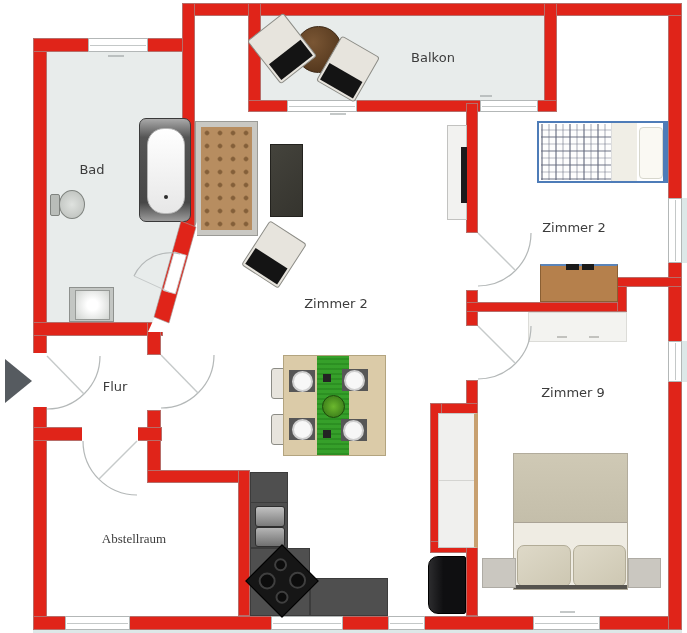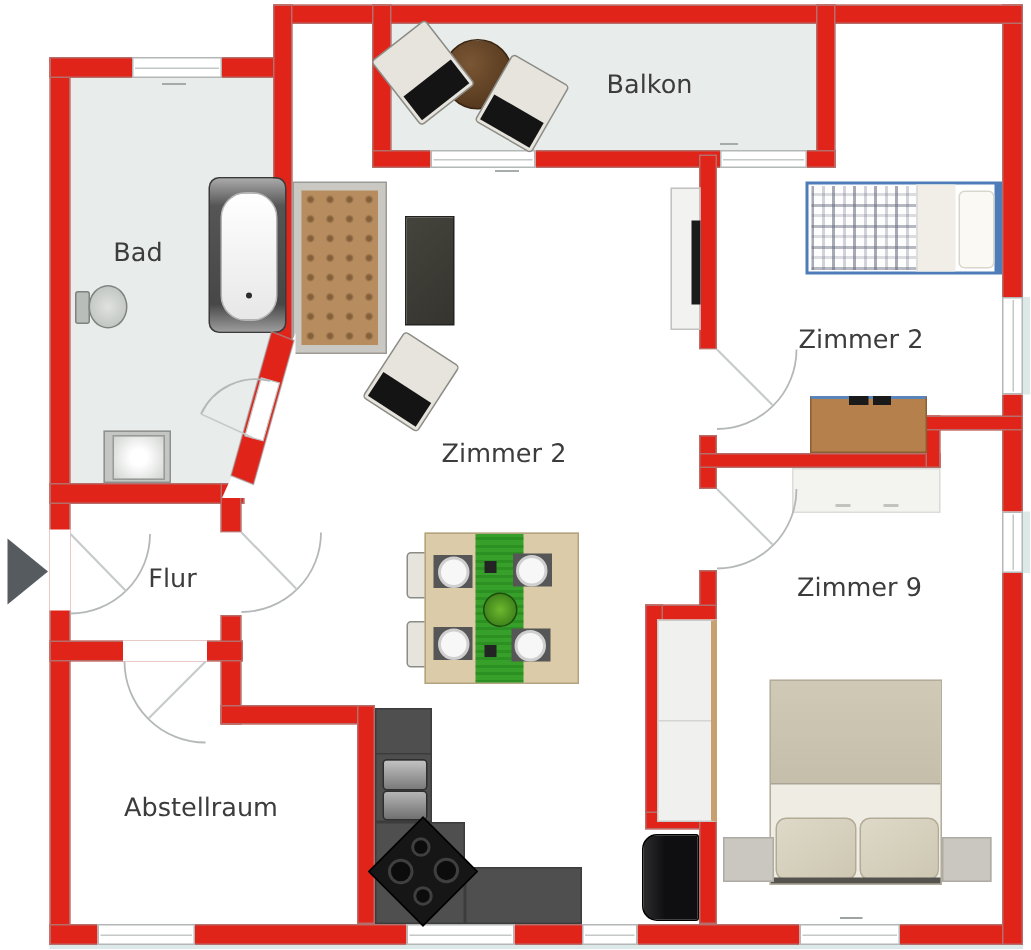--- a/index.html
+++ b/index.html
@@ -6,21 +6,21 @@
   .plan{position:relative;width:687px;height:633px;background:#fff;overflow:hidden;
         font-family:"DejaVu Sans","Liberation Sans",sans-serif;}
   .abs{position:absolute;}
   .floor{position:absolute;background:#e8eceb;z-index:1;}
   .wall{position:absolute;background:#e02419;border:1px solid rgba(155,158,158,.6);box-sizing:border-box;z-index:3;}
   .opening{position:absolute;background:#fff;z-index:4;}
   .win-h,.win-v{position:absolute;background:#fff;border:1px solid #b3b7b7;box-sizing:border-box;z-index:4;}
   .glass-h{position:absolute;left:1px;right:1px;top:50%;height:1px;background:#c4c8c8;}
   .glass-v{position:absolute;top:1px;bottom:1px;left:50%;width:1px;background:#c4c8c8;}
   .sill{position:absolute;background:#dde8e8;z-index:4;}
-  .label{position:absolute;transform:translate(-50%,-50%);font-size:17px;color:#3c3c3c;white-space:nowrap;z-index:7;}
+  .label{position:absolute;transform:translate(-50%,-50%);font-size:13px;color:#3c3c3c;white-space:nowrap;z-index:7;}
   .furn{position:absolute;box-sizing:border-box;z-index:5;}
   .sofa{background:#b78d60;border:5px solid #c9c8c3;outline:1px solid #9a9a96;
         background-image:radial-gradient(circle at 6px 6px, rgba(70,40,10,.45) 1.5px, rgba(0,0,0,0) 3px);
         background-size:13px 13px;}
   .sidetable{background:linear-gradient(135deg,#44433c,#35342e);border:1px solid #23221e;}
   .chair{background:#e7e4dd;border:1px solid #8c8c86;border-radius:3px;}
   .chair .seat{position:absolute;left:2px;right:2px;bottom:2px;height:38%;background:#141414;}
   .tub{background:linear-gradient(180deg,#a9a9a9,#555 18%,#474747 82%,#9c9c9c);border:1px solid #3a3a3a;border-radius:7px;}
   .tub-inner{position:absolute;background:linear-gradient(180deg,#fff,#e7e7e7);border:1px solid #b5b5b5;border-radius:17px;}
   .drain{position:absolute;width:4px;height:4px;border-radius:50%;background:#2c2c2c;}
@@ -215,15 +215,15 @@
     <path d="M 480 96 H 492" stroke="#9da3a3" stroke-width="1.2" fill="none"></path>
     <path d="M 560 612 H 575" stroke="#9da3a3" stroke-width="1.2" fill="none"></path>
   </svg>
 
   <div class="label" style="left:92px;top:169px;">Bad</div>
   <div class="label" style="left:433px;top:57px;">Balkon</div>
   <div class="label" style="left:336px;top:303px;">Zimmer 2</div>
   <div class="label" style="left:574px;top:227px;">Zimmer 2</div>
   <div class="label" style="left:573px;top:392px;">Zimmer 9</div>
   <div class="label" style="left:115px;top:386px;">Flur</div>
-  <div class="label" style="left:134px;top:539px;">Abstellraum</div>
+  <div class="label" style="left:134px;top:539px;font-family:Liberation Serif, serif;">Abstellraum</div>
 
 </div>
 
 </body></html>

